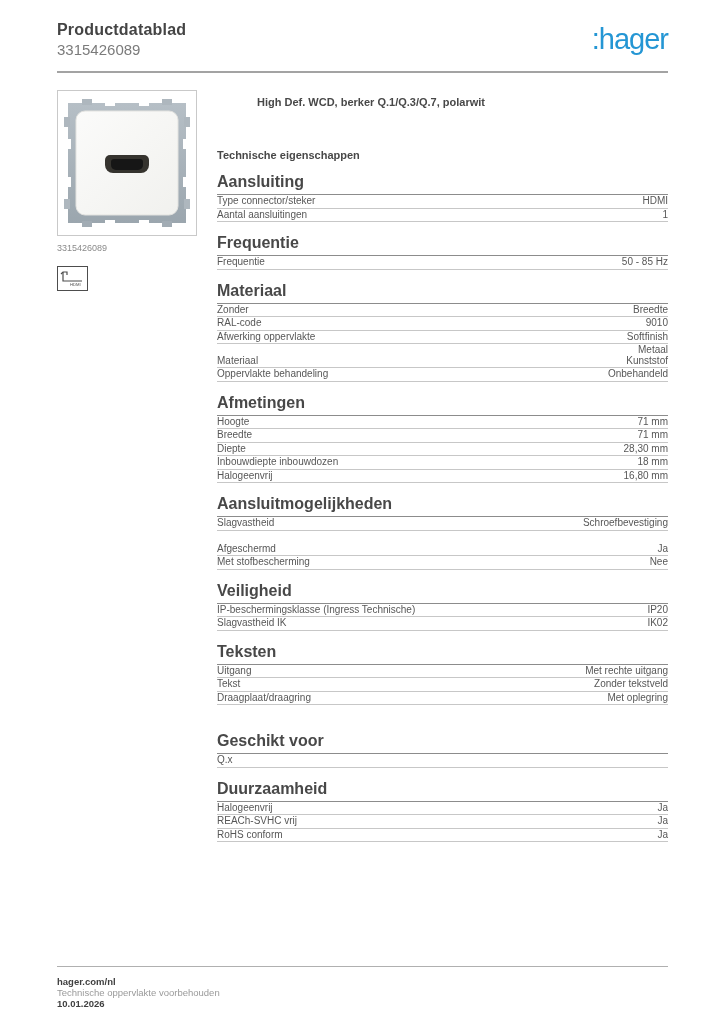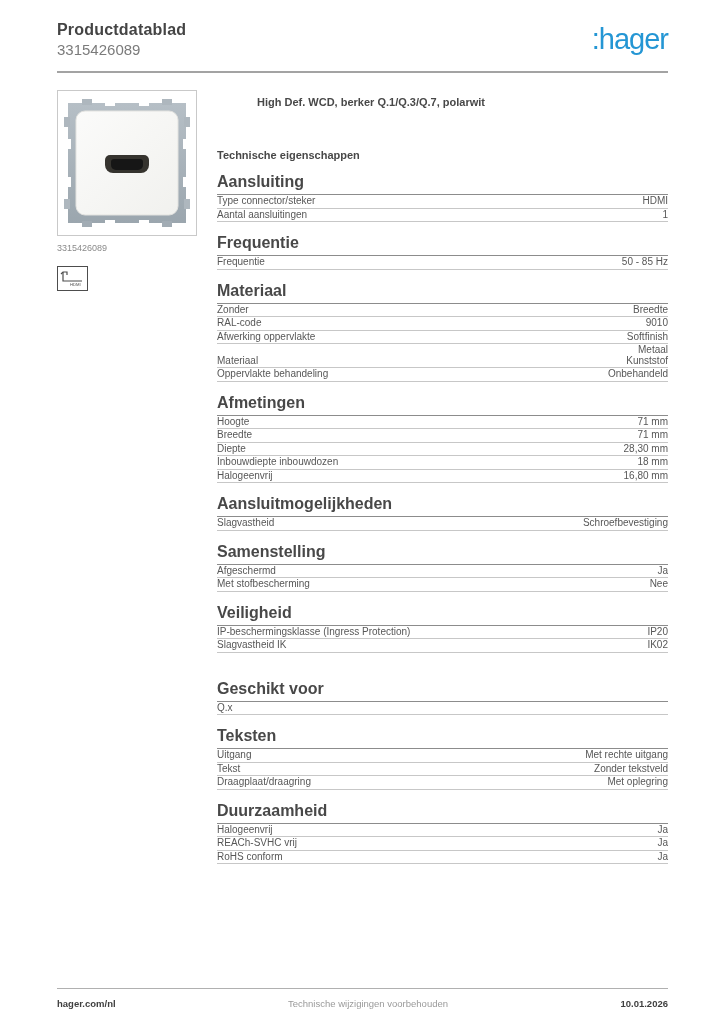--- a/index.html
+++ b/index.html
@@ -56,20 +56,21 @@
   .row-label { text-align: right; }
   .row-value { text-align: right; white-space: pre-line; }
 
   
   .footer {
     position: absolute; left: 57px; right: 56px; bottom: 15px;
     border-top: 1px solid #b0b0b0;
     padding-top: 9px;
     display: flex; justify-content: space-between; align-items: baseline;
     font-size: 9.5px;
+    flex-direction: column;
   }
   .footer-left  { font-weight: bold; color: #3f3f3f; }
   .footer-center{ color: #9a9a9a; }
   .footer-right { font-weight: bold; color: #3f3f3f; }
 </style>
 </head>
 <body>
 
 <div class="header">
   <div class="doc-title">Productdatablad</div>
@@ -198,78 +199,77 @@
         </div>
       </section>
       <section class="section">
         <div class="section-title">Aansluitmogelijkheden</div>
         <div class="row">
           <span class="row-label">Slagvastheid</span>
           <span class="row-value">Schroefbevestiging</span>
         </div>
       </section>
       <section class="section">
-        <div class="section-title">Samenstelling</div>
         <div class="row">
           <span class="row-label">Afgeschermd</span>
           <span class="row-value">Ja</span>
         </div>
         <div class="row">
           <span class="row-label">Met stofbescherming</span>
           <span class="row-value">Nee</span>
         </div>
       </section>
       <section class="section">
         <div class="section-title">Veiligheid</div>
         <div class="row">
-          <span class="row-label">IP-beschermingsklasse (Ingress Protection)</span>
+          <span class="row-label">IP-beschermingsklasse (Ingress Technische)</span>
           <span class="row-value">IP20</span>
         </div>
         <div class="row">
           <span class="row-label">Slagvastheid IK</span>
           <span class="row-value">IK02</span>
         </div>
       </section>
+      <section class="section">
+        <div class="section-title">Teksten</div>
+        <div class="row">
+          <span class="row-label">Uitgang</span>
+          <span class="row-value">Met rechte uitgang</span>
+        </div>
+        <div class="row">
+          <span class="row-label">Tekst</span>
+          <span class="row-value">Zonder tekstveld</span>
+        </div>
+        <div class="row">
+          <span class="row-label">Draagplaat/draagring</span>
+          <span class="row-value">Met oplegring</span>
+        </div>
+      </section>
       <section class="section extra-gap">
         <div class="section-title">Geschikt voor</div>
         <div class="row">
           <span class="row-label">Q.x</span>
           <span class="row-value"></span>
         </div>
       </section>
       <section class="section">
-        <div class="section-title">Teksten</div>
-        <div class="row">
-          <span class="row-label">Uitgang</span>
-          <span class="row-value">Met rechte uitgang</span>
-        </div>
-        <div class="row">
-          <span class="row-label">Tekst</span>
-          <span class="row-value">Zonder tekstveld</span>
-        </div>
-        <div class="row">
-          <span class="row-label">Draagplaat/draagring</span>
-          <span class="row-value">Met oplegring</span>
-        </div>
-      </section>
-      <section class="section">
         <div class="section-title">Duurzaamheid</div>
         <div class="row">
           <span class="row-label">Halogeenvrij</span>
           <span class="row-value">Ja</span>
         </div>
         <div class="row">
           <span class="row-label">REACh-SVHC vrij</span>
           <span class="row-value">Ja</span>
         </div>
         <div class="row">
           <span class="row-label">RoHS conform</span>
           <span class="row-value">Ja</span>
         </div>
       </section>
     </div>
 </div>
 
 <div class="footer">
   <span class="footer-left">hager.com/nl</span>
-  <span class="footer-center">Technische wijzigingen voorbehouden</span>
+  <span class="footer-center">Technische oppervlakte voorbehouden</span>
   <span class="footer-right">10.01.2026</span>
 </div>
 
 </body></html>

